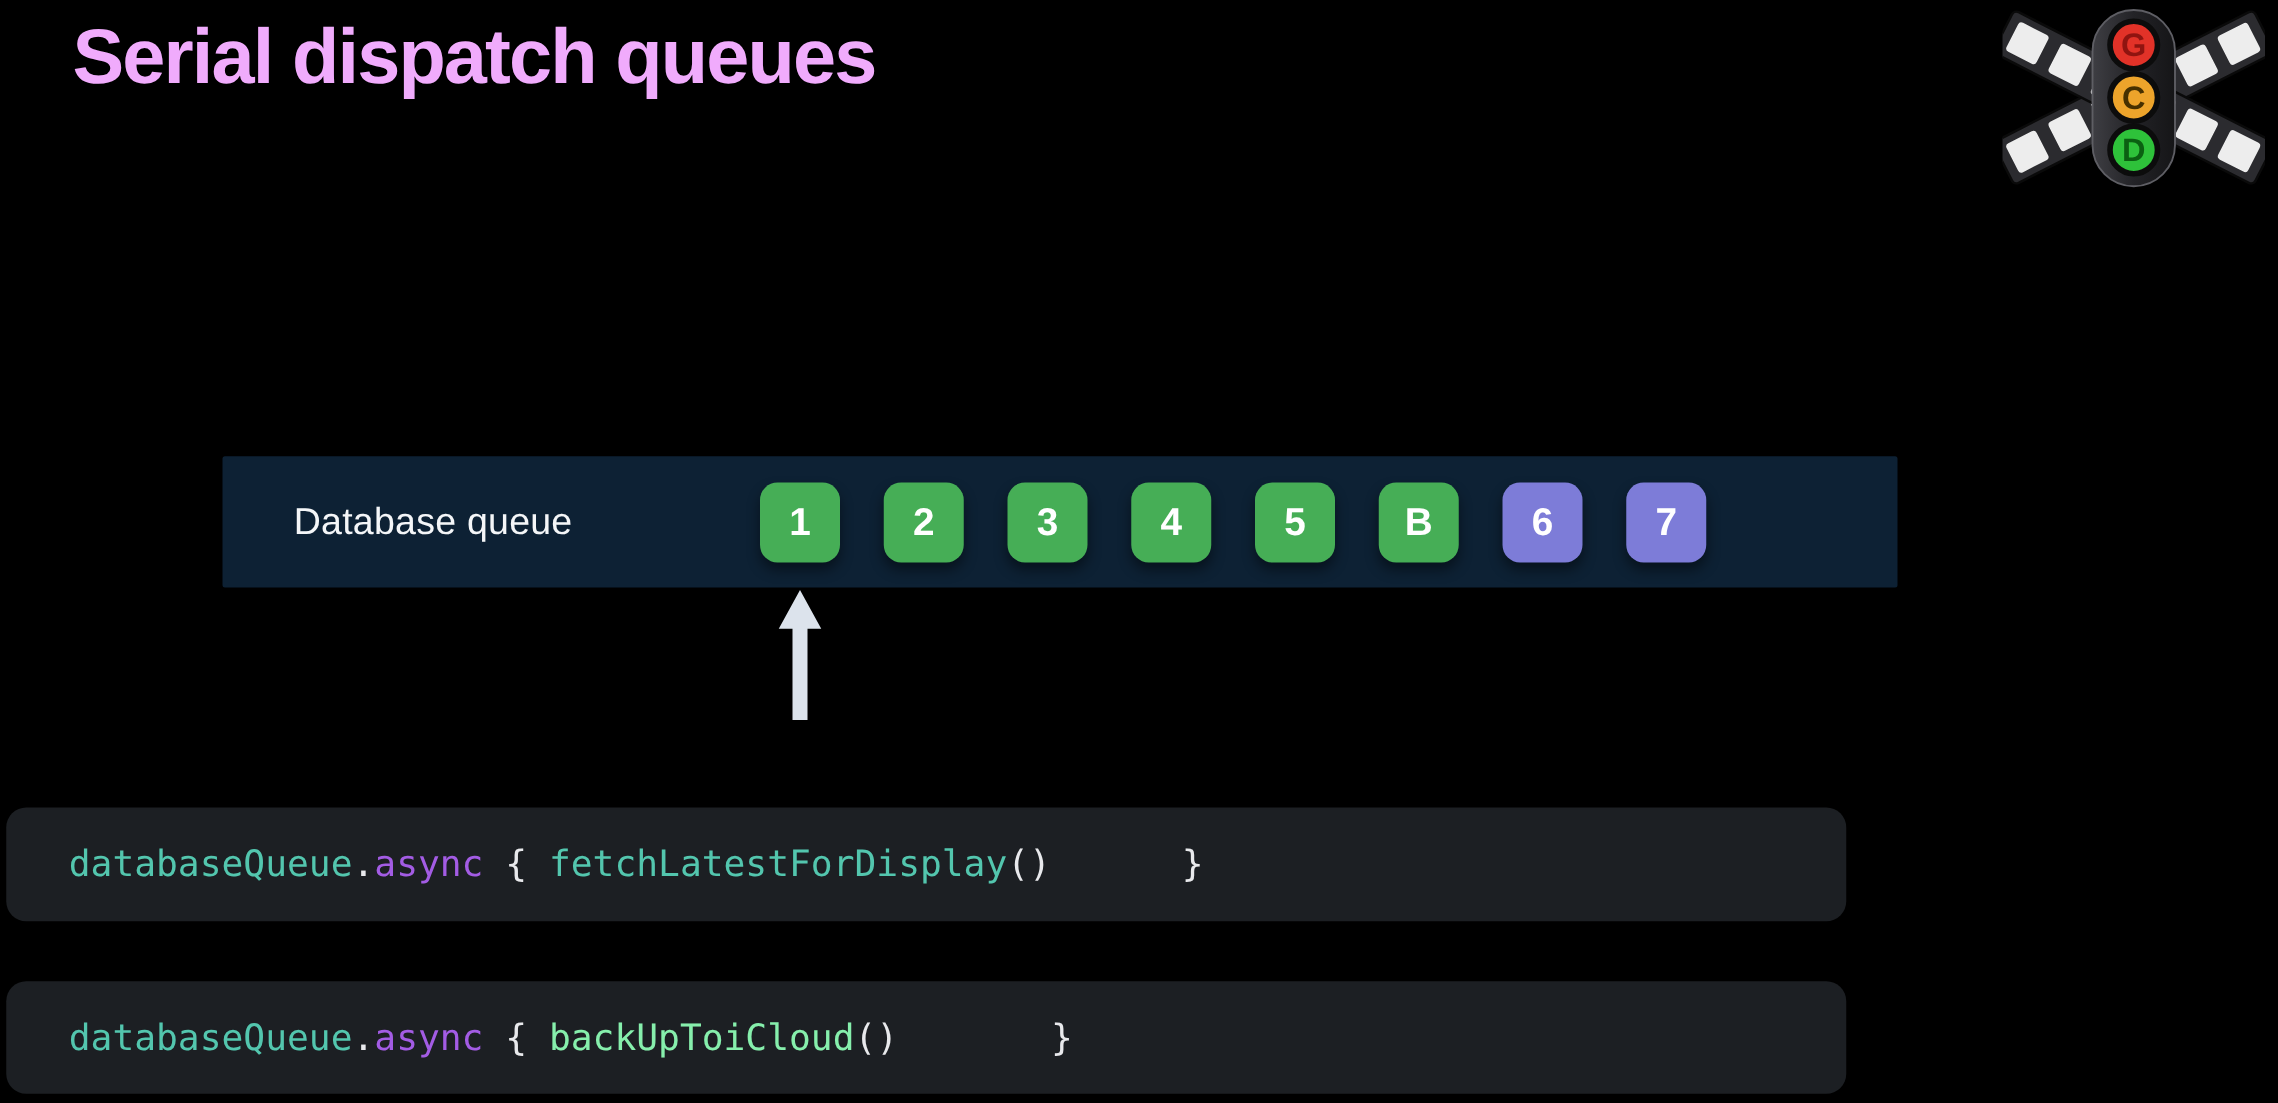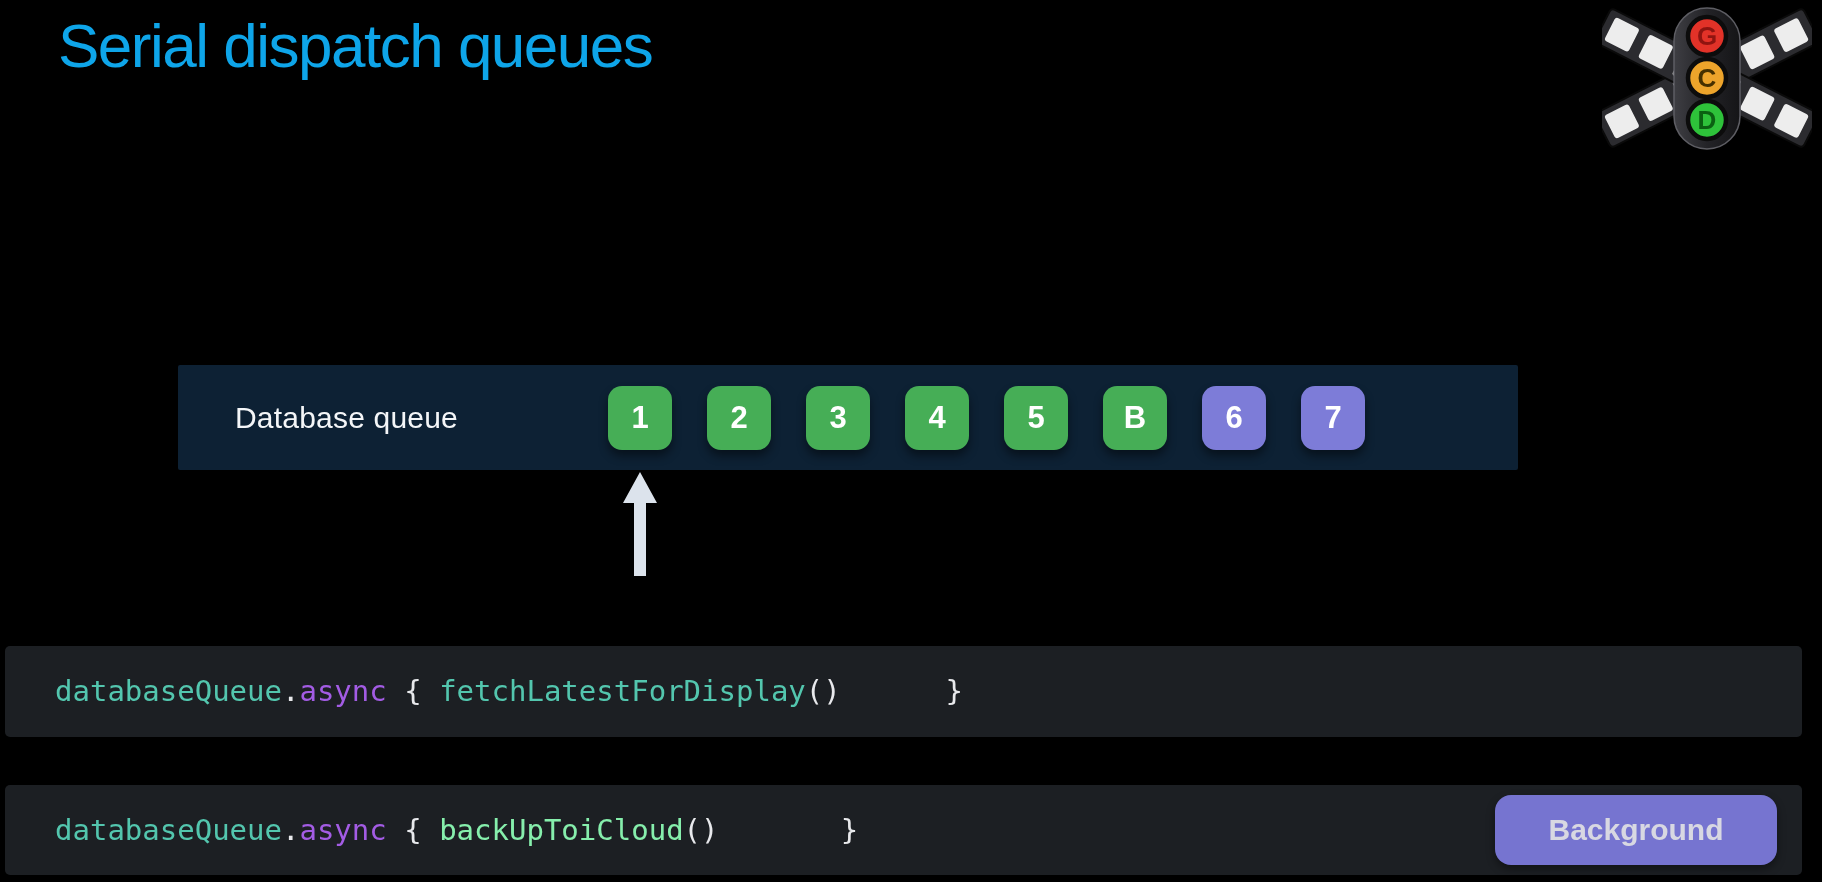--- a/index.html
+++ b/index.html
@@ -10,23 +10,23 @@
     height: 882px;
     background: #000;
     overflow: hidden;
     font-family: "Liberation Sans", sans-serif;
   }
   .slide-title {
     position: absolute;
     left: 58px;
     top: 12px;
     font-size: 62px;
-    font-weight: 400;
+    font-weight: 700;
     letter-spacing: -1.5px;
-    color: #0ea5e9;
+    color: #f0abfc;
     line-height: 1.1;
   }
   .logo {
     position: absolute;
     left: 1602px;
     top: 6px;
   }
   .queue-bar {
     position: absolute;
     left: 178px;
@@ -69,23 +69,23 @@
     box-shadow: 0 6px 10px rgba(0,0,0,0.45);
   }
   .up-arrow {
     position: absolute;
     left: 620px;
     top: 472px;
   }
   .code-row {
     position: absolute;
     left: 5px;
-    width: 1797px;
+    width: 1472px;
     height: 91px;
-    border-radius: 5px;
+    border-radius: 16px;
     display: flex;
     align-items: center;
   }
   .code-row.r0 { top: 646px; }
   .code-row.r1 { top: 785px; height: 90px; }
   .code-line {
     margin-left: 50px;
     font-family: "DejaVu Sans Mono", monospace;
     font-size: 29px;
     white-space: pre;
@@ -179,16 +179,15 @@
       <path d="M20 0 L37 31 L26 31 L26 104 L14 104 L14 31 L3 31 Z" fill="#dce3ec"></path>
     </svg>
   </div>
 
   <div class="code-row r0" style="background-color: rgb(28, 31, 35);">
     <code class="code-line"><span style="color: rgb(83, 198, 174);">databaseQueue</span><span style="color: rgb(232, 233, 236);">.</span><span style="color: rgb(163, 92, 228);">async</span><span style="color: rgb(232, 233, 236);"> { </span><span style="color: rgb(83, 198, 174);">fetchLatestForDisplay</span><span style="color: rgb(232, 233, 236);">()      }</span></code>
   </div>
 
   <div class="code-row r1" style="background-color: rgb(28, 31, 35);">
     <code class="code-line"><span style="color: rgb(83, 198, 174);">databaseQueue</span><span style="color: rgb(232, 233, 236);">.</span><span style="color: rgb(163, 92, 228);">async</span><span style="color: rgb(232, 233, 236);"> { </span><span style="color: #86efac;">backUpToiCloud</span><span style="color: rgb(232, 233, 236);">()       }</span></code>
-    <div class="qos-badge background-style" style="background-color: rgb(118, 116, 208);">Background</div>
   </div>
 
 </div>
 
 </body></html>

